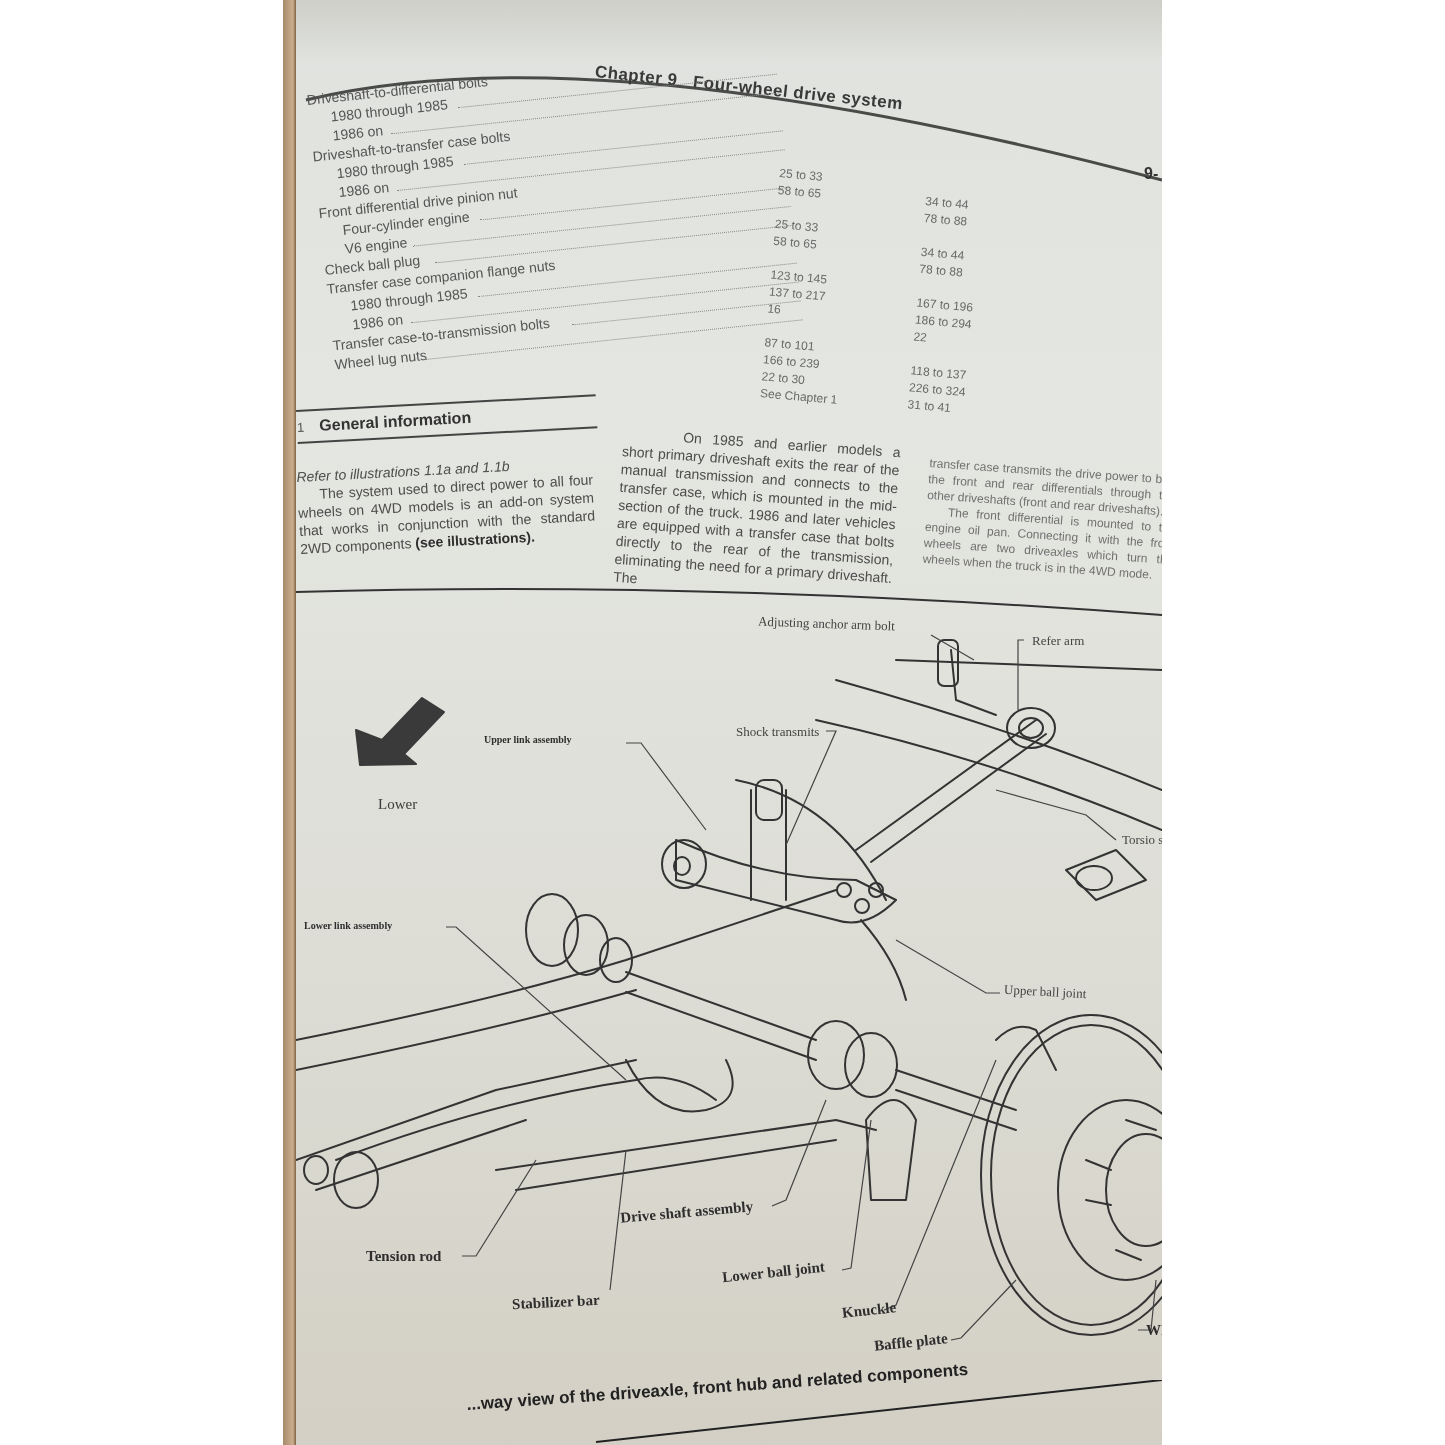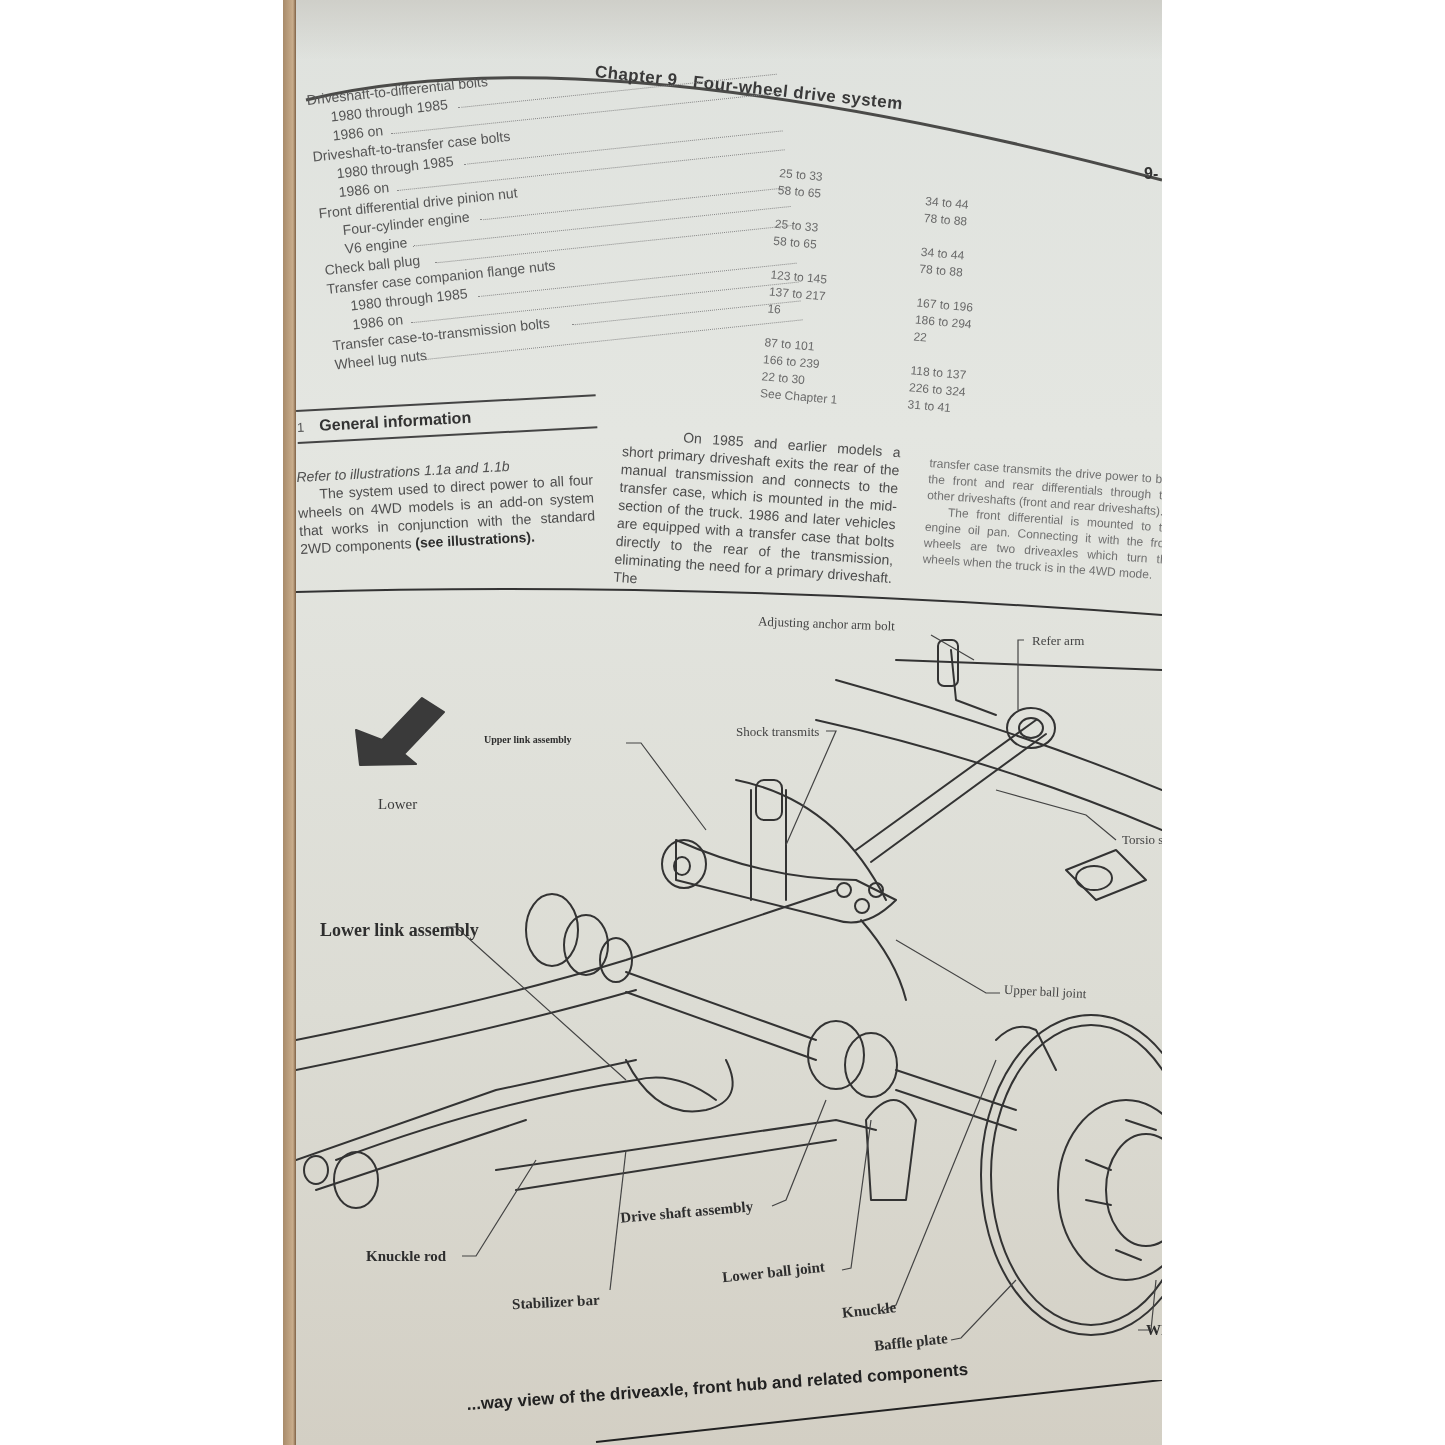--- a/index.html
+++ b/index.html
@@ -288,25 +288,25 @@
 
     <div class="front-label">Lower</div>
     <span style="position:absolute;left:60px;top:98px;width:88px;height:70px"></span>
 
     <div class="callout small" style="left:462px;top:16px;transform:rotate(2deg)">Adjusting anchor arm bolt</div>
     <div class="callout small" style="left:736px;top:33px">Refer arm</div>
     <div class="callout small" style="left:440px;top:124px">Shock transmits</div>
     <div class="callout" style="left:188px;top:134px;font-size:10px">Upper link assembly</div>
     <div class="callout small" style="left:826px;top:232px">Torsio
 sp</div>
-    <div class="callout" style="left:24px;top:320px;font-size:18px">Lower link assembly</div>
+    <div class="callout" style="left:8px;top:320px;font-size:10px">Lower link assembly</div>
     <div class="callout small" style="left:708px;top:384px;transform:rotate(3deg)">Upper ball joint</div>
     <div class="callout" style="left:324px;top:604px;transform:rotate(-5deg)">Drive shaft assembly</div>
     <div class="callout" style="left:426px;top:664px;transform:rotate(-6deg)">Lower ball joint</div>
-    <div class="callout" style="left:70px;top:648px">Knuckle rod</div>
+    <div class="callout" style="left:70px;top:648px">Tension rod</div>
     <div class="callout" style="left:216px;top:694px;transform:rotate(-3deg)">Stabilizer bar</div>
     <div class="callout" style="left:546px;top:702px;transform:rotate(-6deg)">Knuckle</div>
     <div class="callout" style="left:578px;top:734px;transform:rotate(-6deg)">Baffle plate</div>
     <div class="callout" style="left:850px;top:722px">Wh</div>
   </div>
 
   <div class="caption">...way view of the driveaxle, front hub and related components</div>
   <svg style="position:absolute;left:0;top:1380px" width="866" height="65">
     <path d="M300 62 L 866 0" stroke="#222" stroke-width="2" fill="none"></path>
   </svg>

